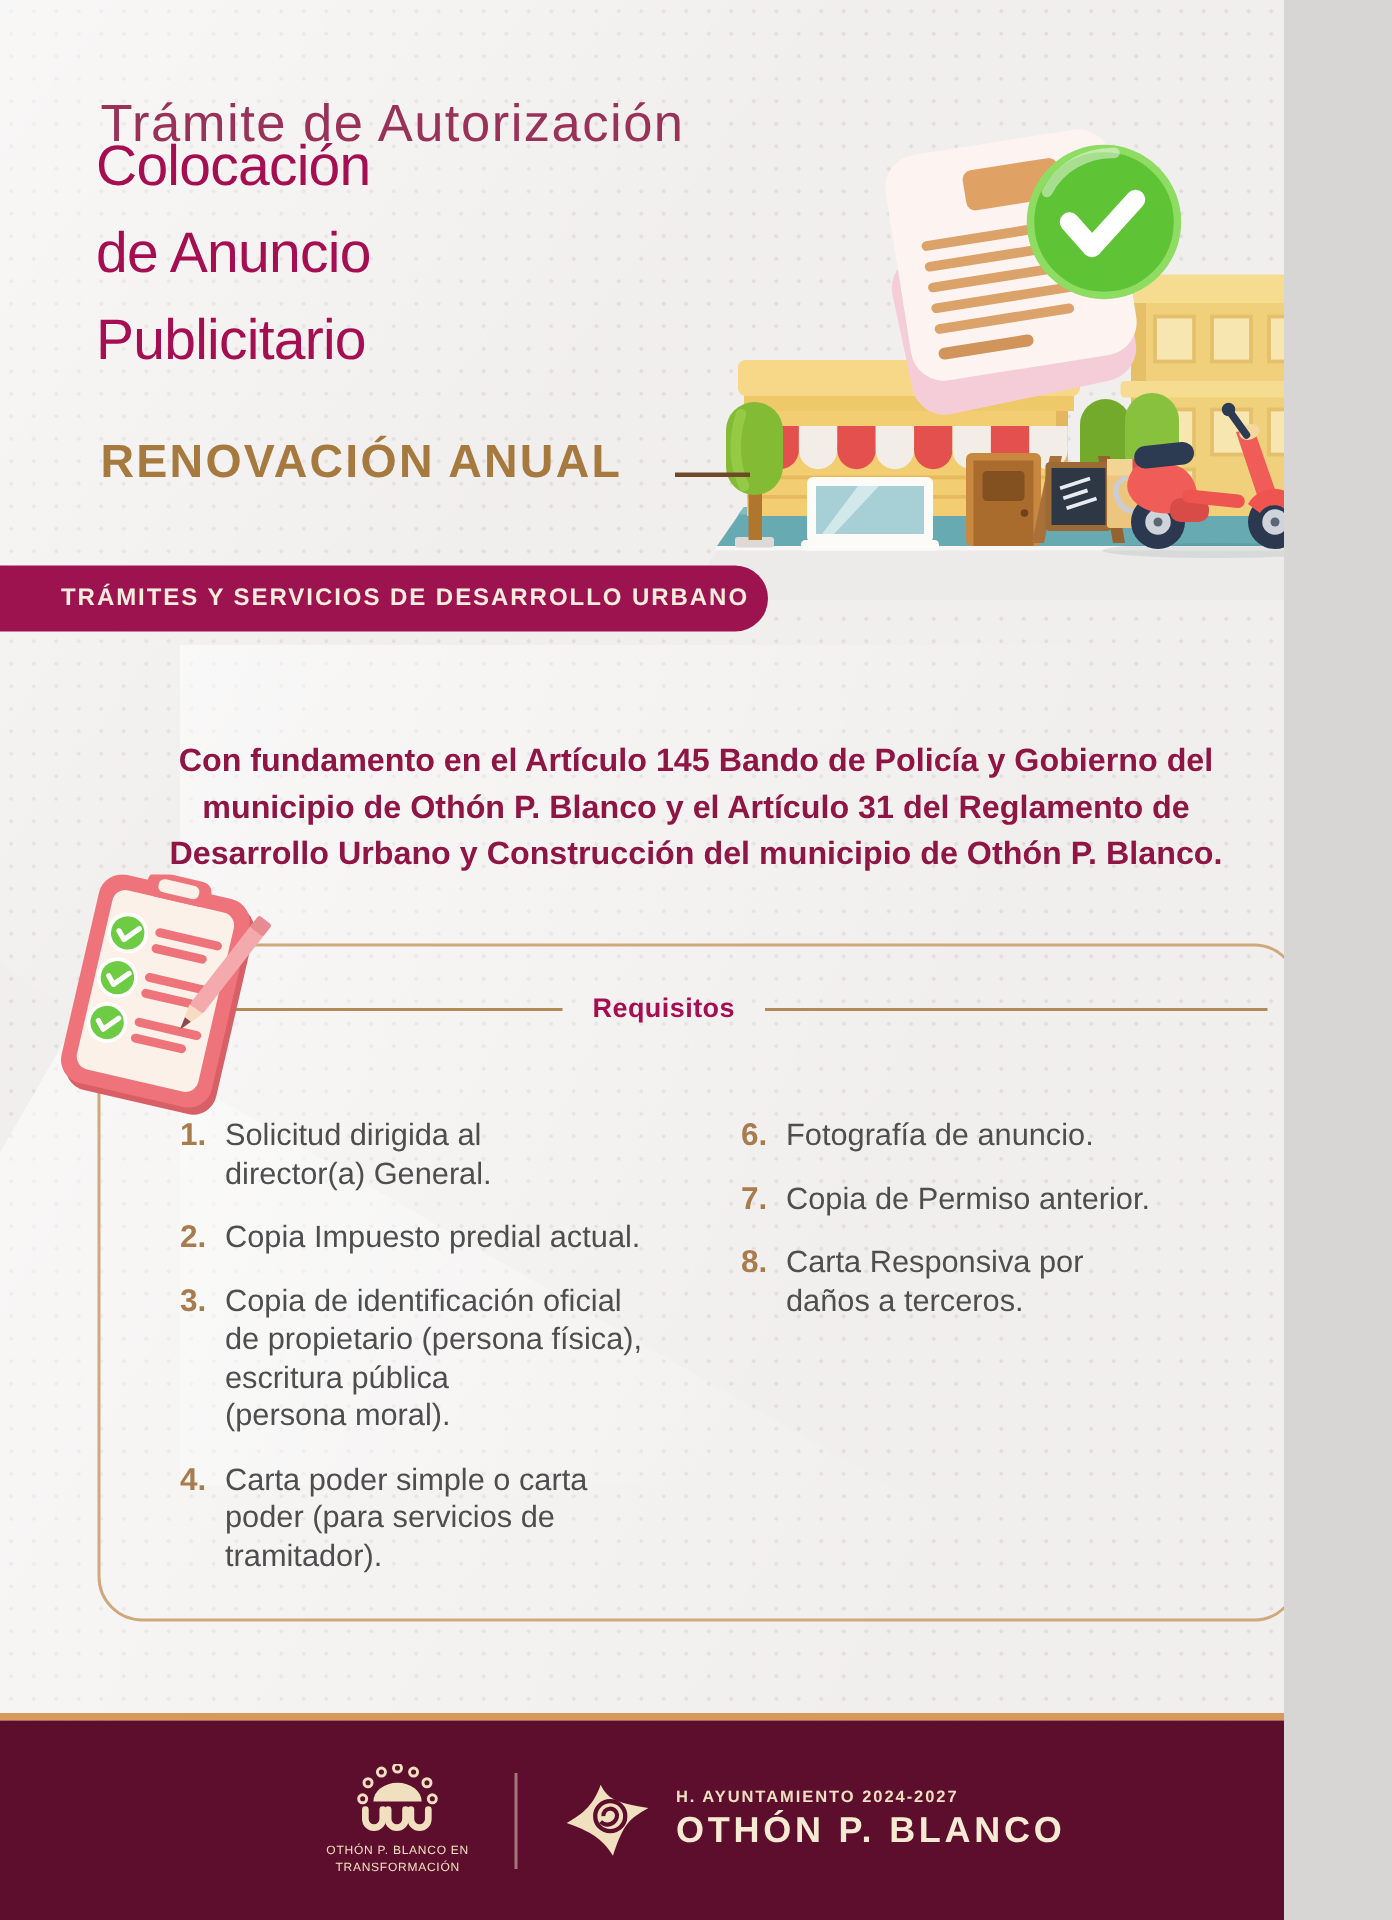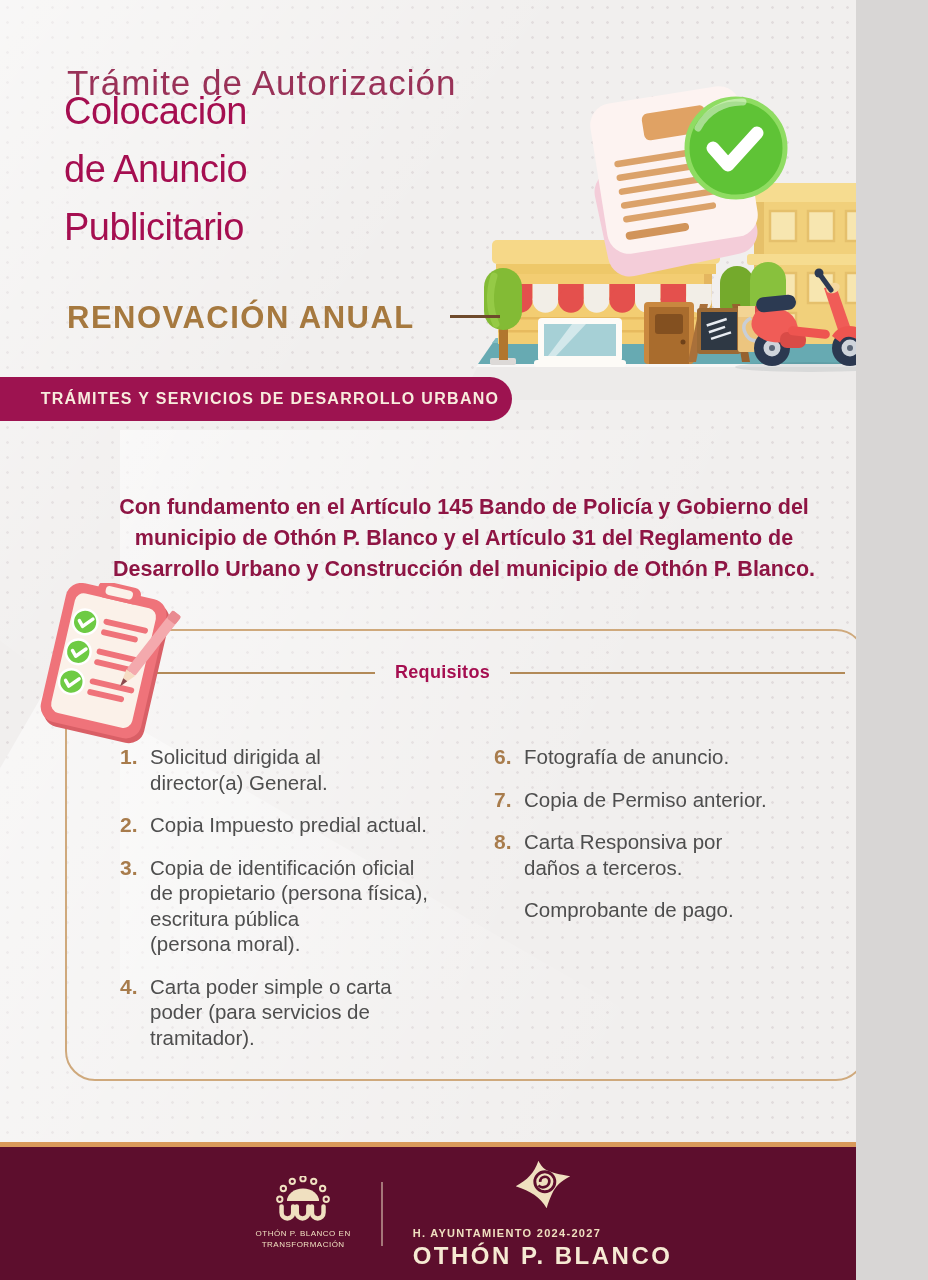--- a/index.html
+++ b/index.html
@@ -16,21 +16,21 @@
   .streak-b{position:absolute;left:120px;top:430px;width:900px;height:560px;
     background:linear-gradient(115deg, rgba(255,255,255,0.55), rgba(255,255,255,0) 55%);z-index:0;}
   .streak-c{position:absolute;left:-120px;top:820px;width:700px;height:500px;
     background:linear-gradient(to right, rgba(255,255,255,0.5), rgba(255,255,255,0));
     transform:rotate(30deg);z-index:0;}
 
   .pretitle{position:absolute;left:67px;top:63px;font-size:35px;font-weight:400;
     color:#993258;letter-spacing:1px;z-index:2;}
   .main-title{position:absolute;left:64px;top:82px;font-size:38px;line-height:58px;
     font-weight:400;color:#a50e50;letter-spacing:-0.5px;z-index:2;}
-  .subtitle{position:absolute;left:67px;top:300px;font-size:31px;font-weight:700;
+  .subtitle{position:absolute;left:67px;top:290px;font-size:31px;font-weight:700;
     color:#a6793f;letter-spacing:1.5px;z-index:2;}
   .subtitle-dash{position:absolute;left:450px;top:315px;width:50px;height:3px;
     background:#6e4a2b;z-index:2;}
 
   .city{position:absolute;left:450px;top:70px;width:478px;height:330px;z-index:1;}
 
   .badge{position:absolute;left:0;top:377px;width:512px;height:44px;background:#9d1350;
     border-radius:0 24px 24px 0;display:flex;align-items:center;justify-content:center;
     padding-left:28px;box-sizing:border-box;z-index:5;}
   .badge span{color:#f8ecdd;font-size:16px;font-weight:700;letter-spacing:1.3px;}
@@ -58,21 +58,21 @@
   .req-text{font-size:20.5px;color:#4e4e4e;line-height:25.5px;white-space:pre-line;}
 
   .gold-stripe{position:absolute;left:0;top:1142px;width:928px;height:5px;
     background:#d9995a;z-index:4;}
   .footer{position:absolute;left:0;top:1147px;width:928px;height:133px;background:#5d0e2d;
     display:flex;align-items:center;justify-content:center;gap:22px;z-index:4;}
   .seal-block{display:flex;flex-direction:column;align-items:center;gap:3px;}
   .seal-caption{color:#f0e0c0;font-size:8px;font-weight:400;letter-spacing:0.5px;
     text-align:center;line-height:1.35;}
   .f-divider{width:2px;height:64px;background:rgba(238,224,198,0.5);margin:0 8px;}
-  .gov-block{display:flex;align-items:center;gap:16px;flex-direction:column;}
+  .gov-block{display:flex;align-items:center;gap:16px;}
   .gov-text .l1{color:#f0e0c0;font-size:11px;font-weight:700;letter-spacing:1.3px;}
   .gov-text .l2{color:#f6ead3;font-size:24px;font-weight:700;letter-spacing:2.5px;margin-top:3px;}
 </style>
 </head>
 <body>
 
 <div class="page">
   <div class="streak-a"></div>
   <div class="streak-b"></div>
   <div class="streak-c"></div>
@@ -303,24 +303,20 @@
       <div class="req-text">Fotografía de anuncio.</div>
     </div>
     <div class="req-item">
       <div class="req-num">7.</div>
       <div class="req-text">Copia de Permiso anterior.</div>
     </div>
     <div class="req-item">
       <div class="req-num">8.</div>
       <div class="req-text">Carta Responsiva por
 daños a terceros.</div>
-    </div>
-    <div class="req-item">
-      <div class="req-num"></div>
-      <div class="req-text">Comprobante de pago.</div>
     </div>
   </div>
 
   <div class="gold-stripe"></div>
   <div class="footer">
     <div class="seal-block">
       <svg viewBox="0 0 72 56" width="66" height="50" aria-hidden="true">
         <g fill="none" stroke="#f0e0c0" stroke-width="2.2">
           <circle cx="10" cy="26" r="3"></circle>
             <circle cx="14" cy="14" r="3"></circle>

